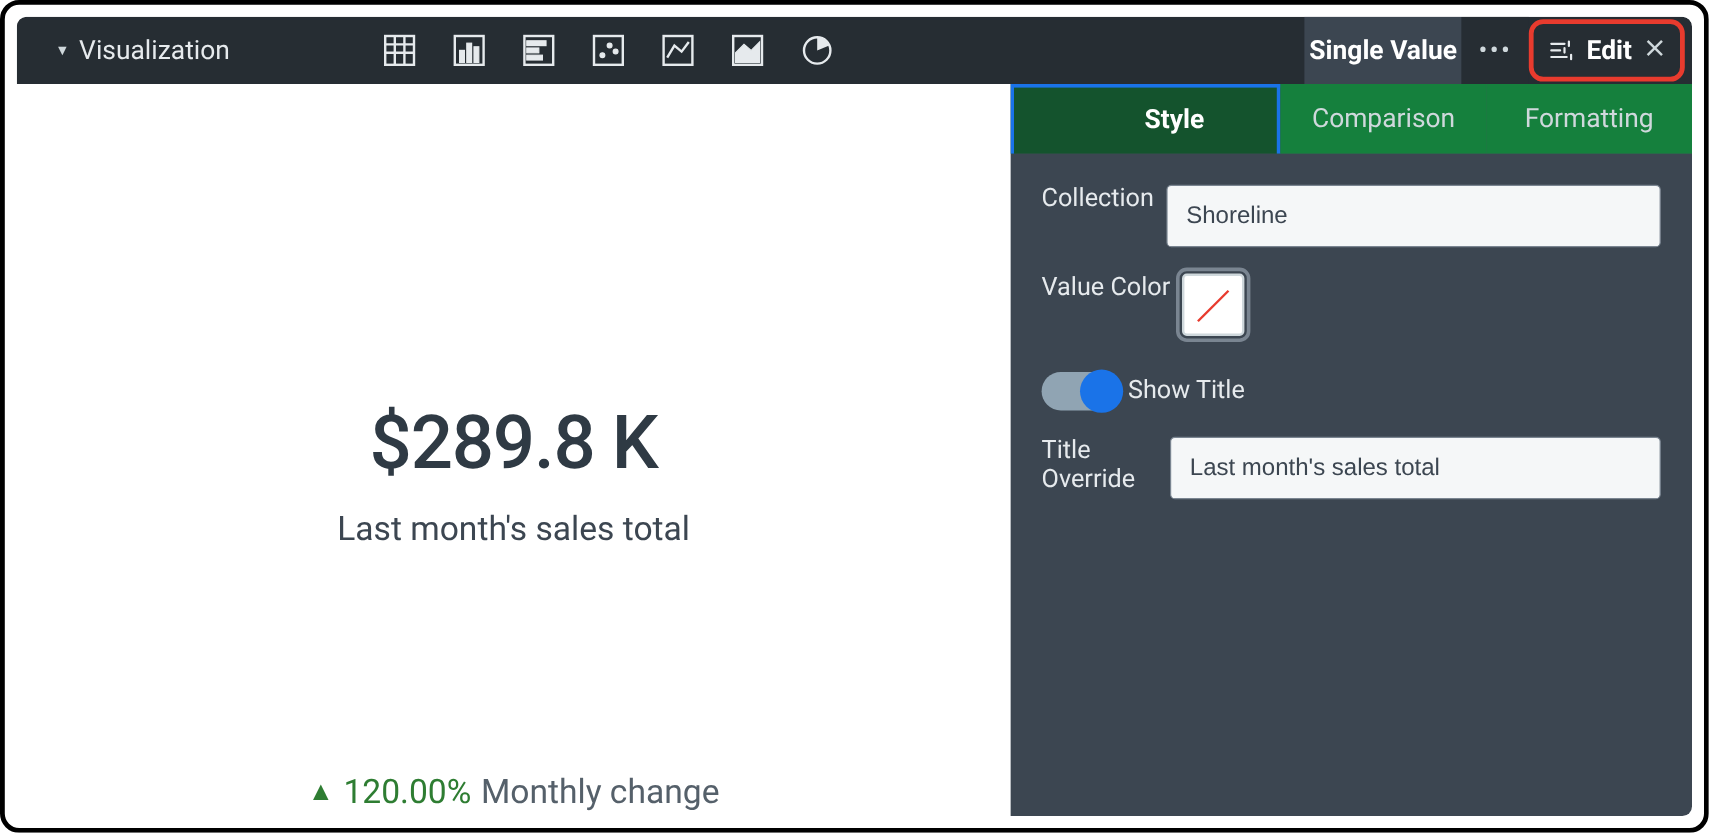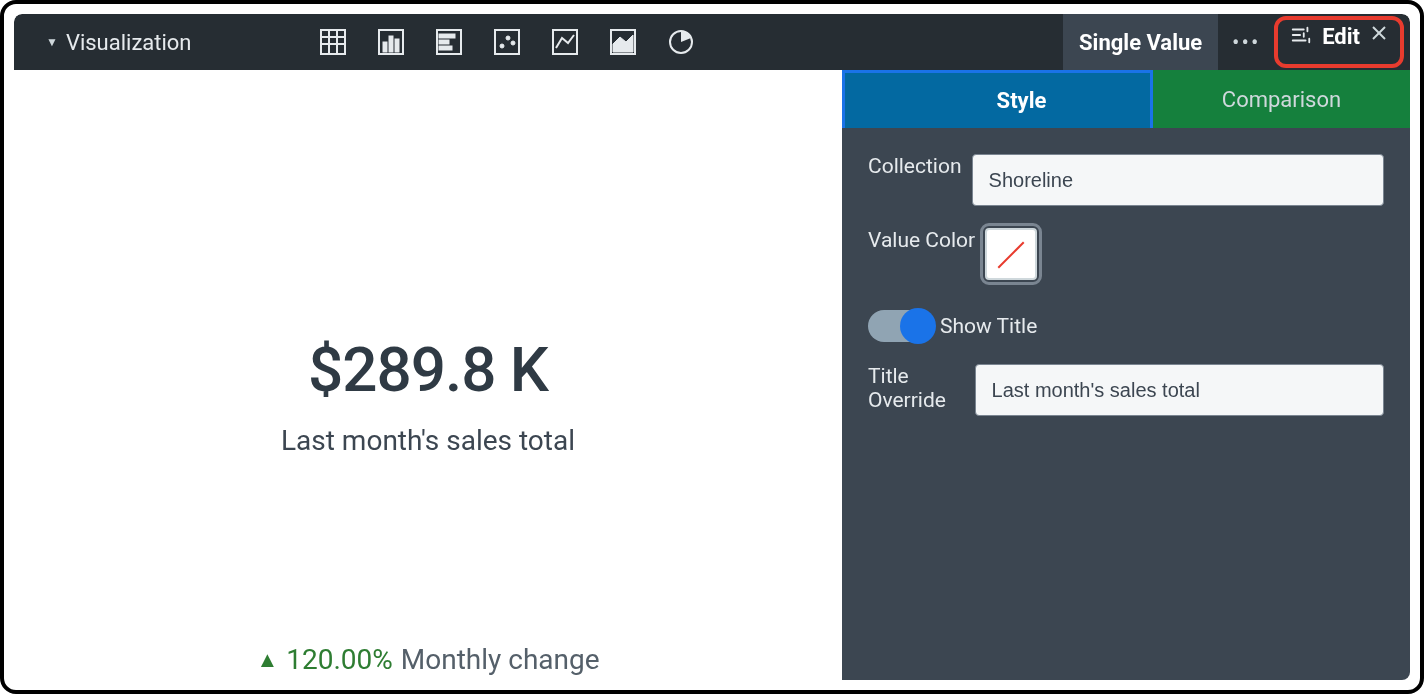--- a/index.html
+++ b/index.html
@@ -52,21 +52,21 @@
     width: 30px; height: 30px;
     display: flex; align-items: center; justify-content: center;
     color: #e6eaed;
     cursor: pointer;
   }
   .viz-icon svg { stroke: #e6eaed; fill: none; }
   .spacer-left { width: 60px; }
   .sv-tab {
     height: 56px;
     display: flex; align-items: center;
-    padding: 0 16px;
+    padding: 0 4px;
     background: #3c4651;
     font-size: 22px;
     font-weight: 700;
     color: #fff;
     cursor: pointer;
     margin-left: auto;
   }
   .more-dots {
     height: 56px; width: 56px;
     display: flex; align-items: center; justify-content: center;
@@ -78,23 +78,23 @@
   }
   .forecast {
     display: flex; align-items: center;
     gap: 10px;
     padding: 0 22px;
     font-size: 22px;
     color: #e6eaed;
     cursor: pointer;
   }
   .edit-wrap {
-    display: flex; align-items: flex-start;
+    display: flex; align-items: center;
     gap: 10px;
-    padding: 4px 12px;
+    padding: 17px 12px;
     margin-right: 6px;
     border: 4px solid #e83b2e;
     border-radius: 12px;
     height: 52px;
   }
   .edit-label { font-size: 22px; font-weight: 700; color: #fff; }
   .close-x svg { stroke: #cfd8dc; }
   .body-row {
     flex: 1;
     display: flex;
@@ -149,21 +149,21 @@
   }
   .tab {
     flex: 1;
     display: flex; align-items: center; justify-content: center;
     font-size: 22px;
     color: #cfd8dc;
     cursor: pointer;
     background: #15803d;
   }
   .tab.active {
-    background: #0369a1;
+    background: #14532d;
     color: #fff;
     font-weight: 700;
     border: 3px solid #1a73e8;
     border-bottom: none;
     padding-left: 48px;
   }
   .panel-body {
     padding: 26px 26px 20px 26px;
     display: flex;
     flex-direction: column;
@@ -322,20 +322,23 @@
       </div>
 
       <div class="side-panel">
         <div class="tabs">
           <div class="tab active">
             <span>Style</span>
           </div>
           <div class="tab">
             <span>Comparison</span>
           </div>
+          <div class="tab">
+            <span>Formatting</span>
+          </div>
         </div>
 
         <div class="panel-body">
           <div class="field-group">
             <div class="field-label">Collection</div>
             <input class="text-input" readonly="" value="Shoreline" style="">
           </div>
 
           <div class="field-group">
             <div class="field-label">Value Color</div>

